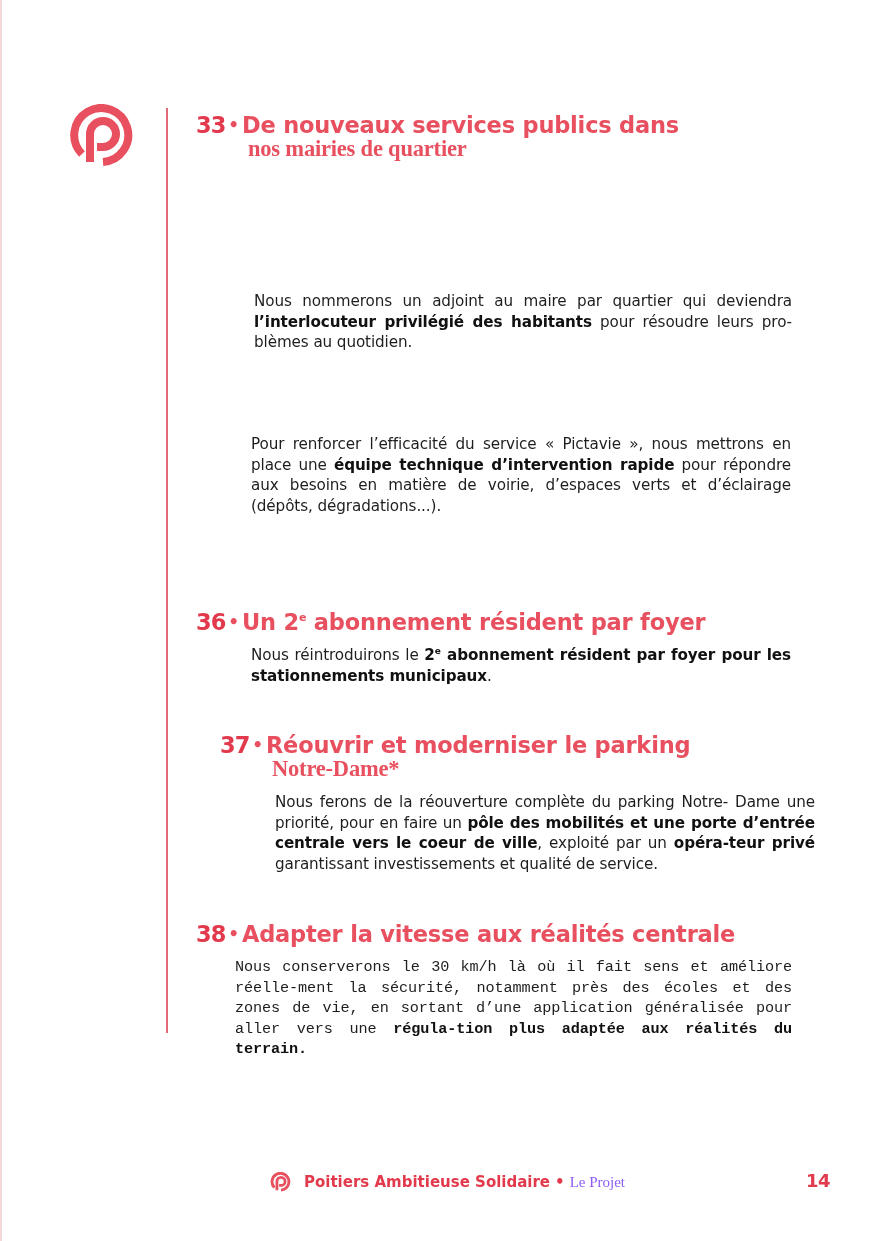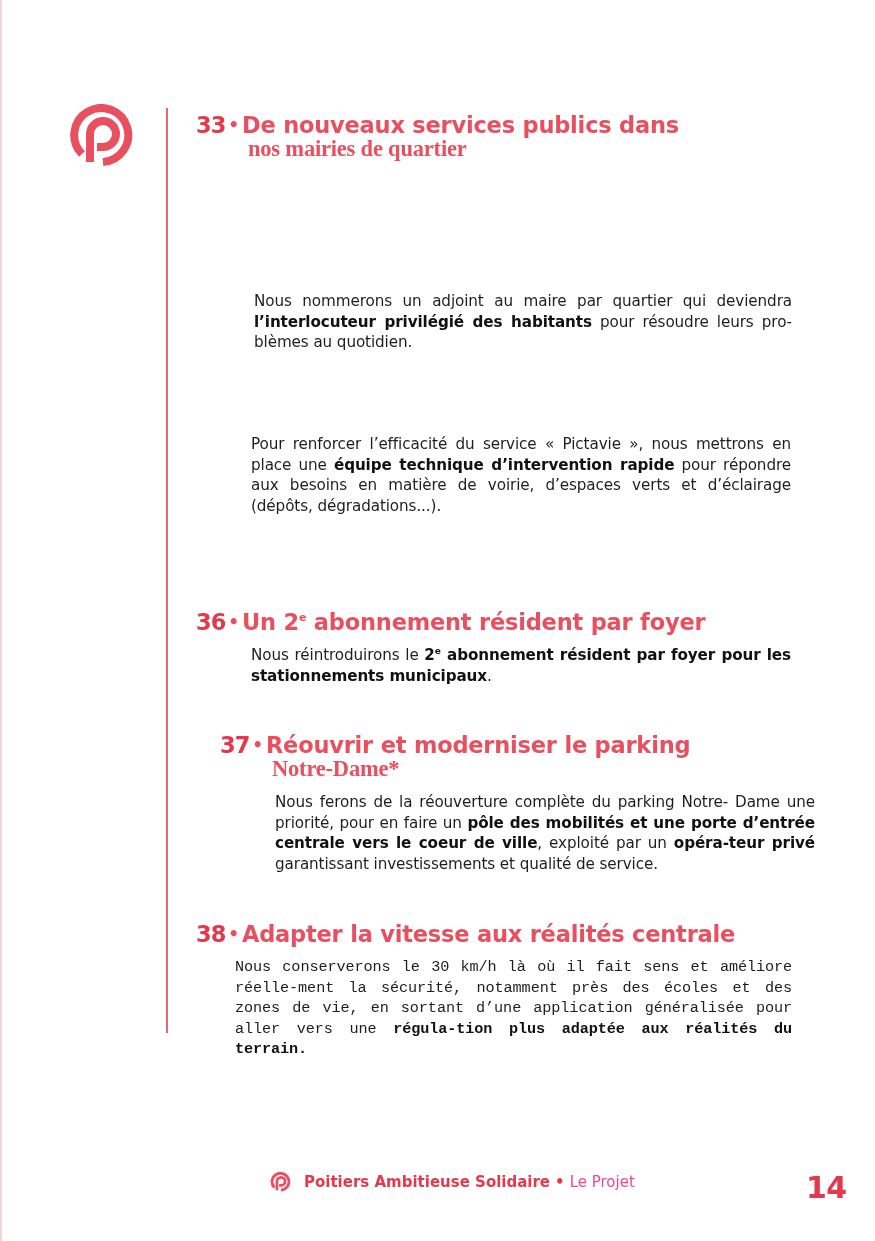--- a/index.html
+++ b/index.html
@@ -88,28 +88,28 @@
       left: 270px;
       top: 1170px;
       height: 24px;
       display: flex;
       align-items: center;
       font-size: 15px;
     }
     .footer .flogo { width: 22px; height: 20px; margin-right: 12px; }
     .footer .brand { color: #e23a4c; font-weight: bold; }
     .footer .sep { color: #e23a4c; padding: 0 5px; font-weight: bold; }
-    .footer .sub { color: #ec4899; }
+    .footer .sub { color: #8b5cf6; font-family: Liberation Serif, serif; }
     .page-num {
       position: absolute;
       left: 806px;
       top: 1170px;
       color: #e23a4c;
       font-weight: 900;
-      font-size: 30px;
+      font-size: 18px;
       letter-spacing: -0.5px;
     }
   </style>
 </head>
 <body>
 
 <div class="left-edge"></div>
 
 <svg class="logo" viewBox="0 0 70 64">
   <path d="M22 58 V30 a13 13 0 0 1 13 -13 a13 13 0 0 1 0 26 h-6" fill="none" stroke="#e8505f" stroke-width="8" stroke-linecap="butt"></path>

